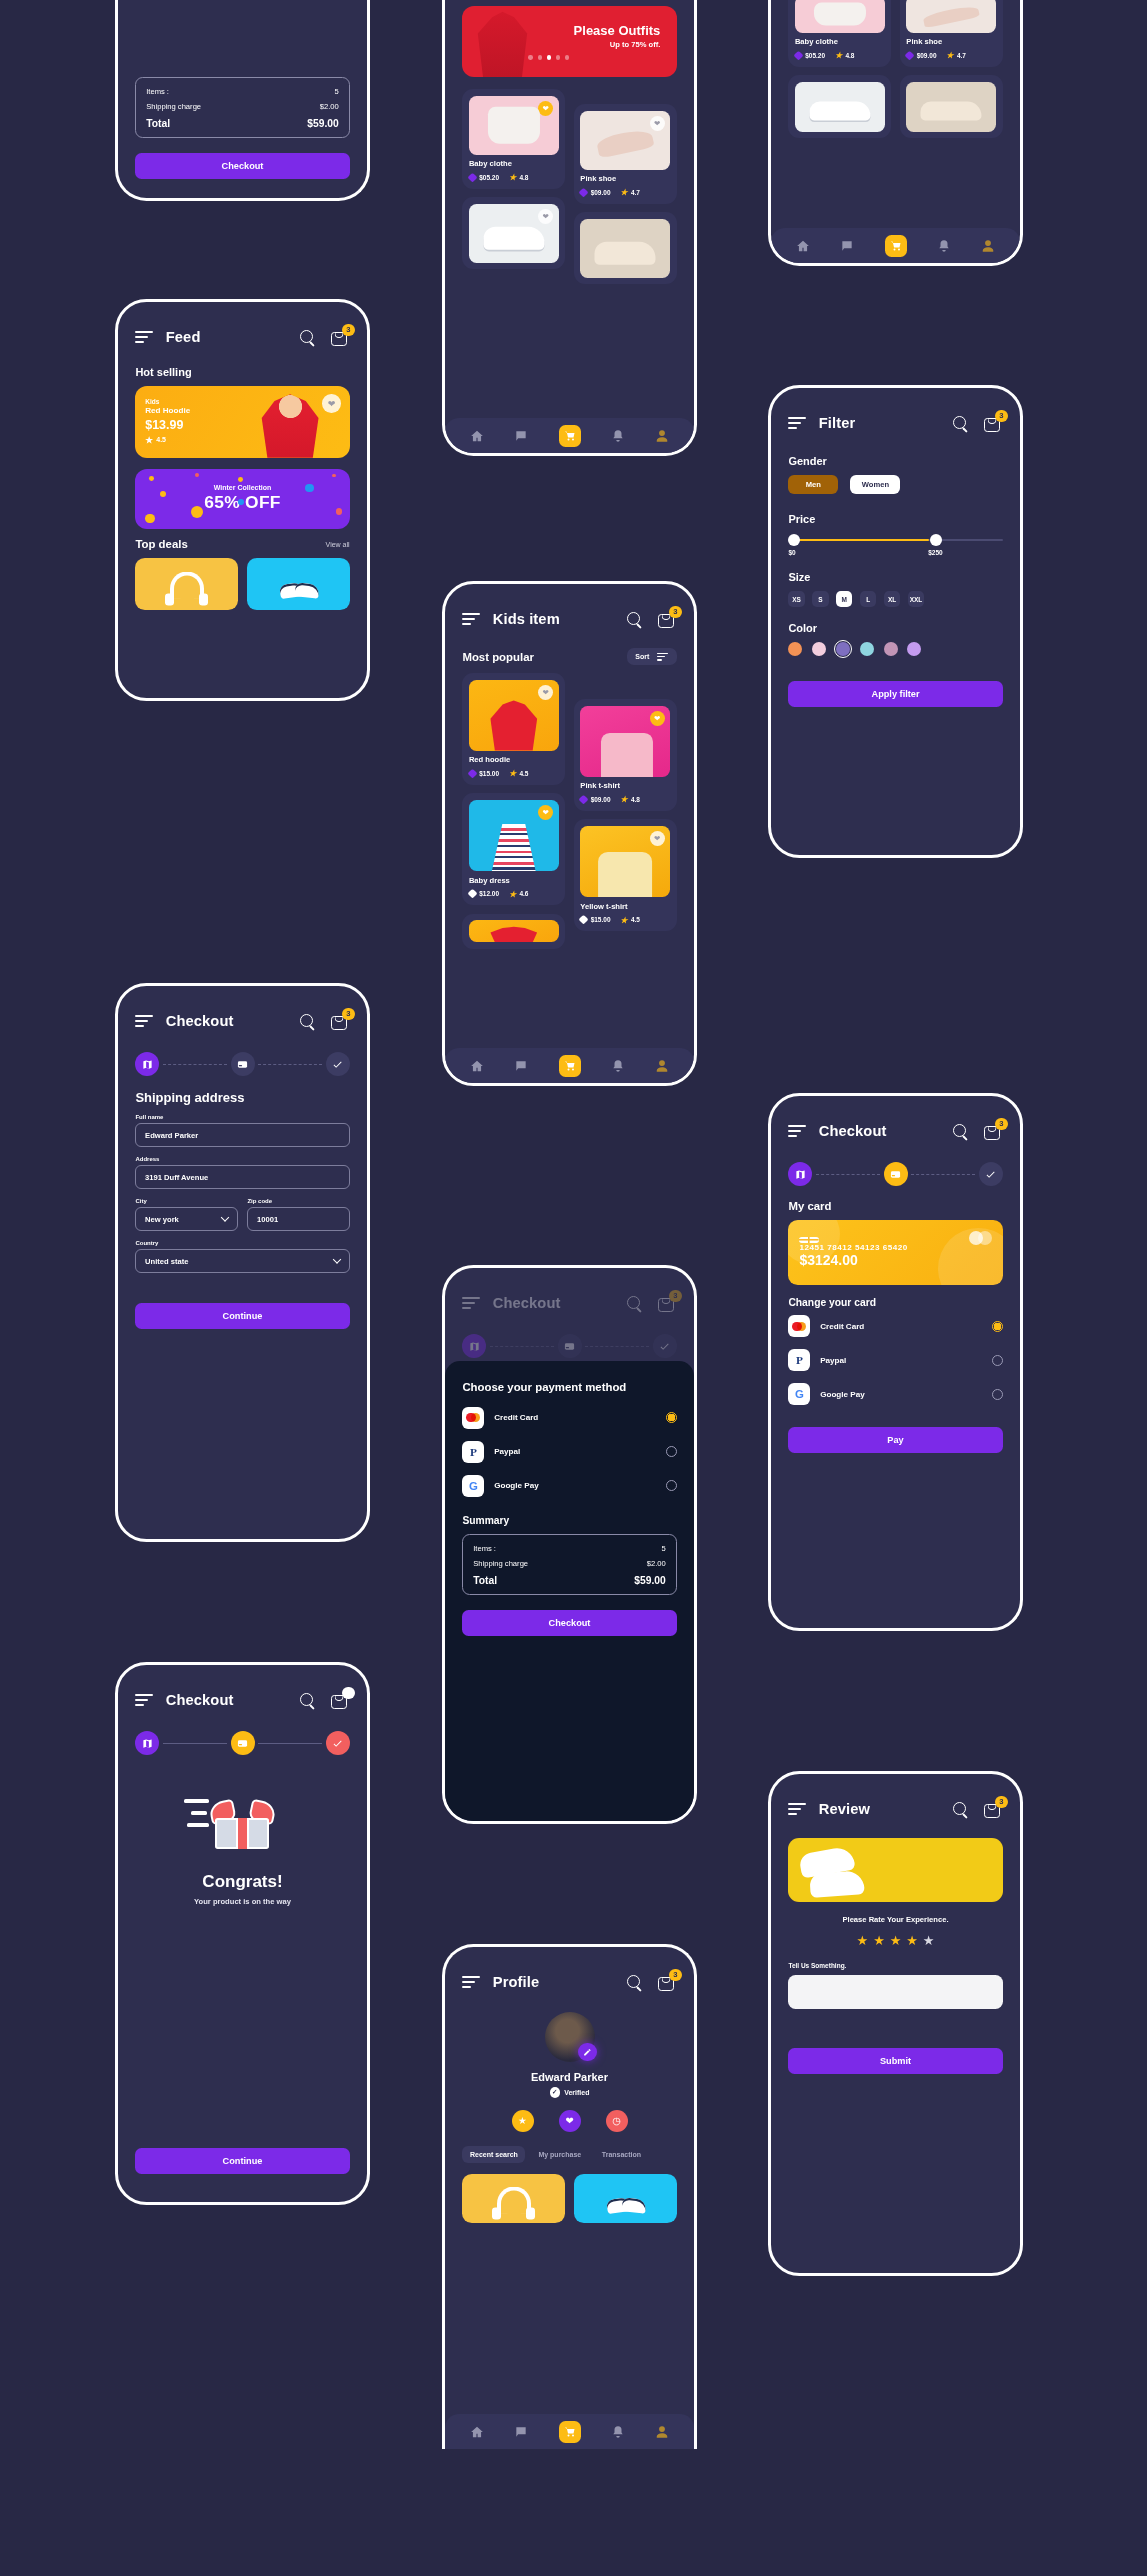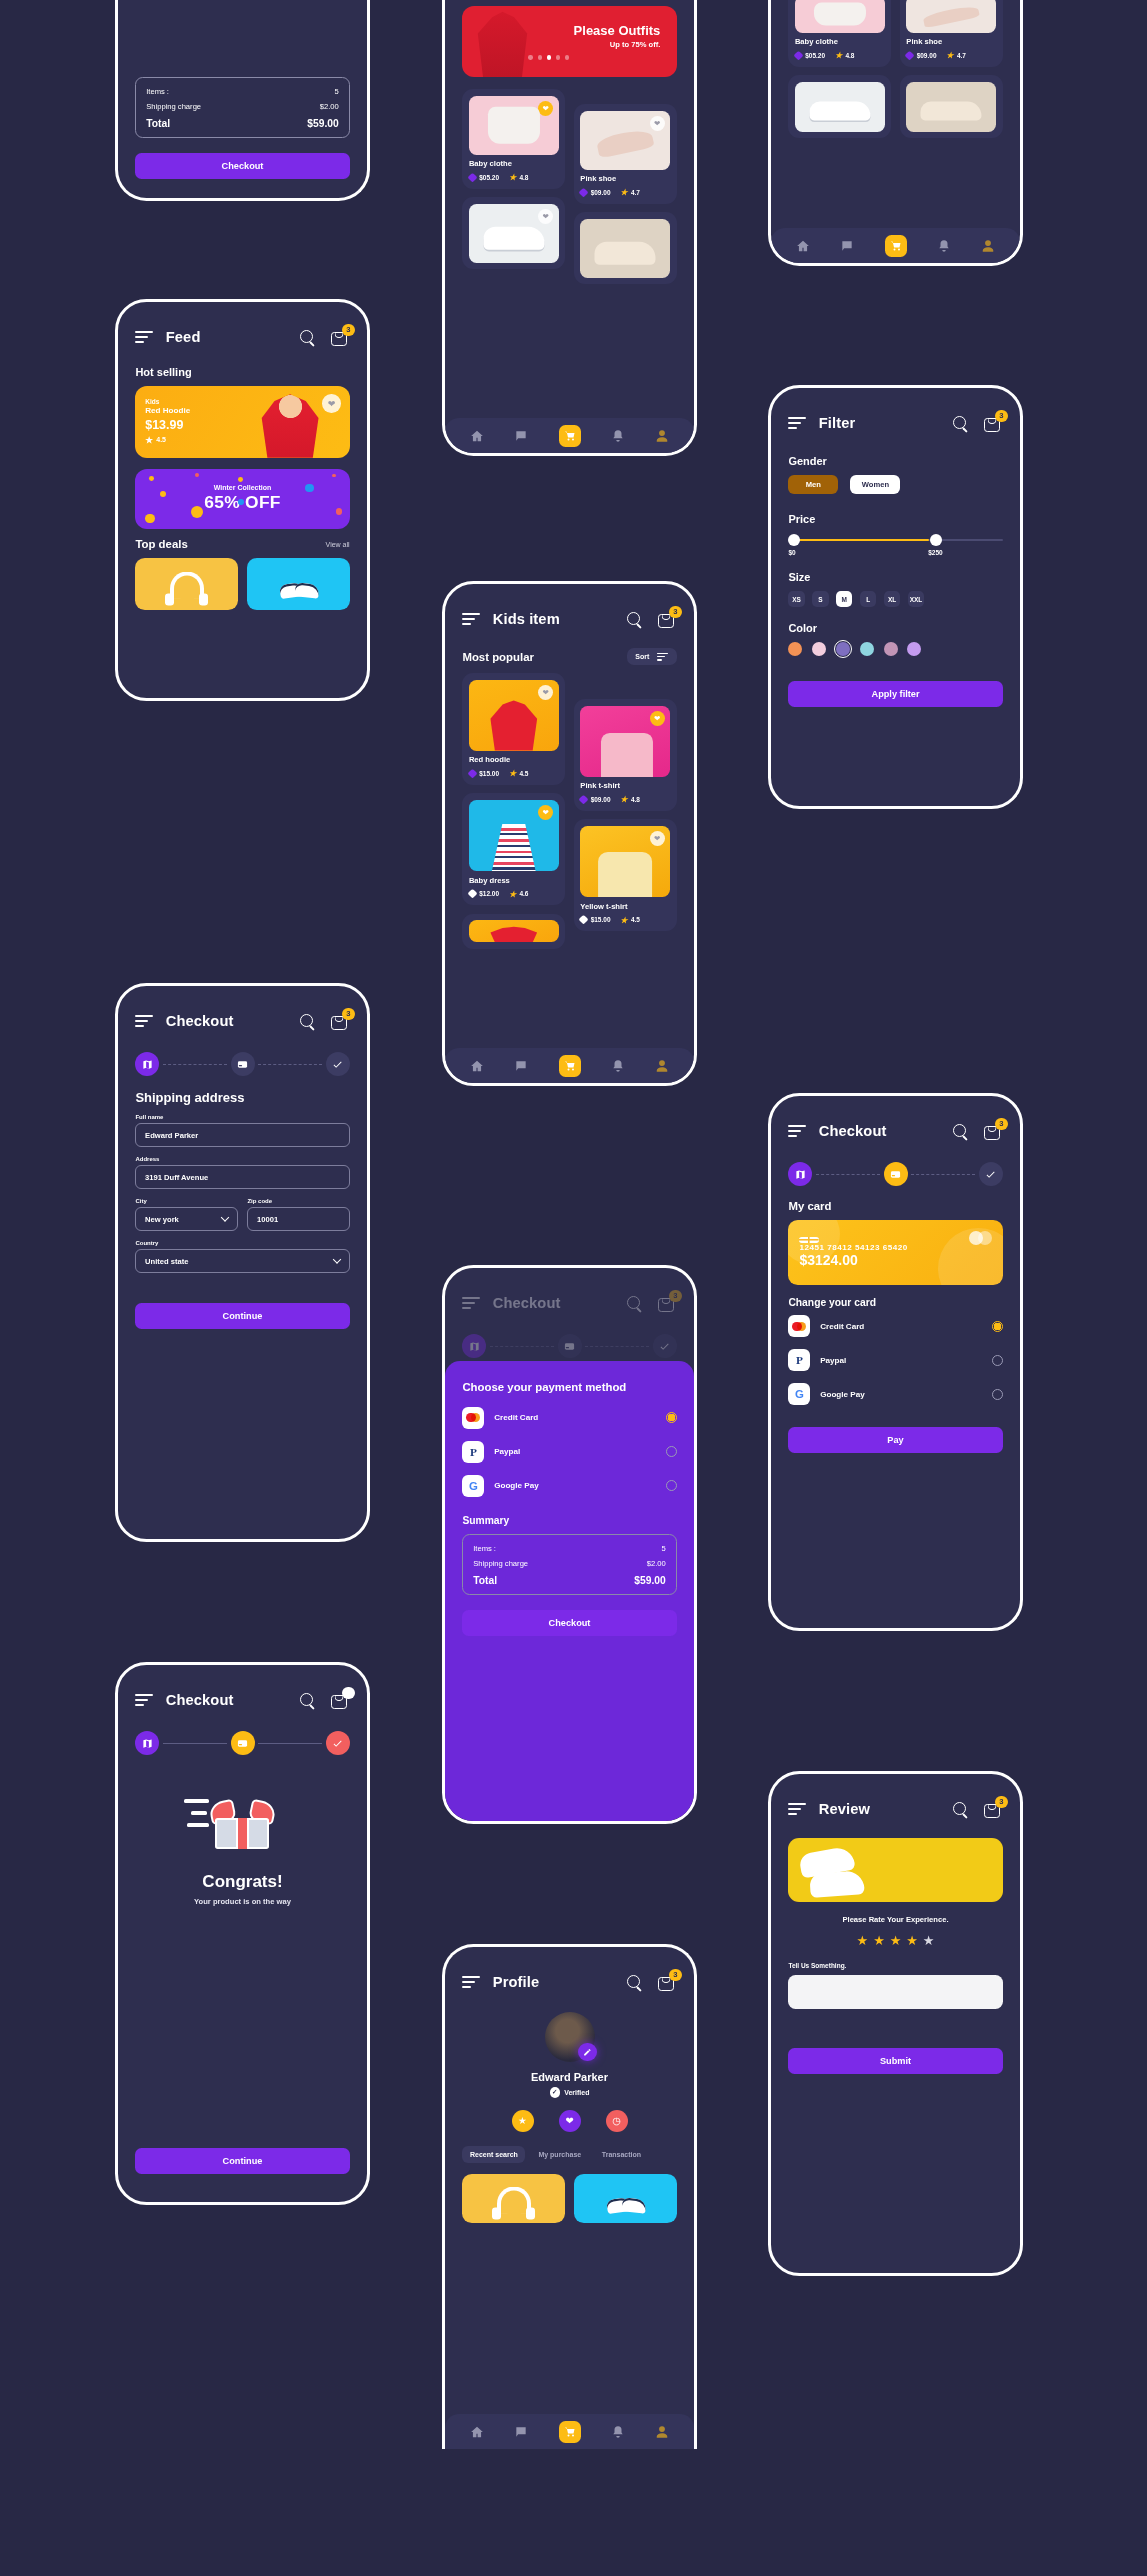--- a/index.html
+++ b/index.html
@@ -310,21 +310,21 @@
   .rev-shoe1 { left:12px; top:12px; width:54px; height:24px; transform:rotate(-10deg); }
   .rev-shoe2 { left:22px; top:34px; width:54px; height:24px; transform:rotate(-4deg); }
   .rate-t { text-align:center; font-size:7.6px; font-weight:700; margin-top:12px; line-height:1.55; }
   .stars { display:flex; justify-content:center; gap:4.9px; margin-top:7.6px; font-size:13px; color:#fdbc14; }
   .stars .off { color:#d9d9e2; }
   .tell { font-size:6.5px; font-weight:600; margin-top:14px; }
   .tbox { height:34px; border-radius:7.6px; background:#f4f4f6; margin-top:5.4px; }
 
   
   .dimmed { opacity:.34; }
-  .sheet { position:absolute; left:0; right:0; bottom:0; top:93px; background:#6d28d9;
+  .sheet { position:absolute; left:0; right:0; bottom:0; top:93px; background:#0f172a;
            border-radius:15px 15px 0 0; padding:0 17.4px; }
 </style>
 </head>
 <body>
 
 <div class="canvas">
 
   <div class="phone cut-top" style="left:115px; top:-136px; width:255px; height:337px;">
     <div class="screen" style="padding-top:0;">
       <div style="margin-top:213px;">
@@ -970,21 +970,21 @@
         <div class="nv"><svg viewBox="0 0 24 24">
               <path d="M12 2a6 6 0 00-6 6v5l-2 3h16l-2-3V8a6 6 0 00-6-6zm0 20a3 3 0 003-3H9a3 3 0 003 3z"></path>
             </svg></div>
         <div class="nv user"><svg viewBox="0 0 24 24">
               <path d="M12 12a5 5 0 100-10 5 5 0 000 10zm0 2c-5 0-9 2.5-9 5.5V22h18v-2.5c0-3-4-5.5-9-5.5z"></path>
             </svg></div>
       </div>
     </div>
   </div>
 
-  <div class="phone" style="left:768px; top:385px; width:255px; height:424px;">
+  <div class="phone" style="left:768px; top:385px; width:255px; height:473px;">
     <div class="screen">
       <div class="appbar">
         <div class="menu-icon">
             <i></i>
             <i></i>
             <i></i>
           </div>
         <div class="bar-title">Filter</div>
         <div class="bar-spacer"></div>
         <div class="ic search-ic"></div>

